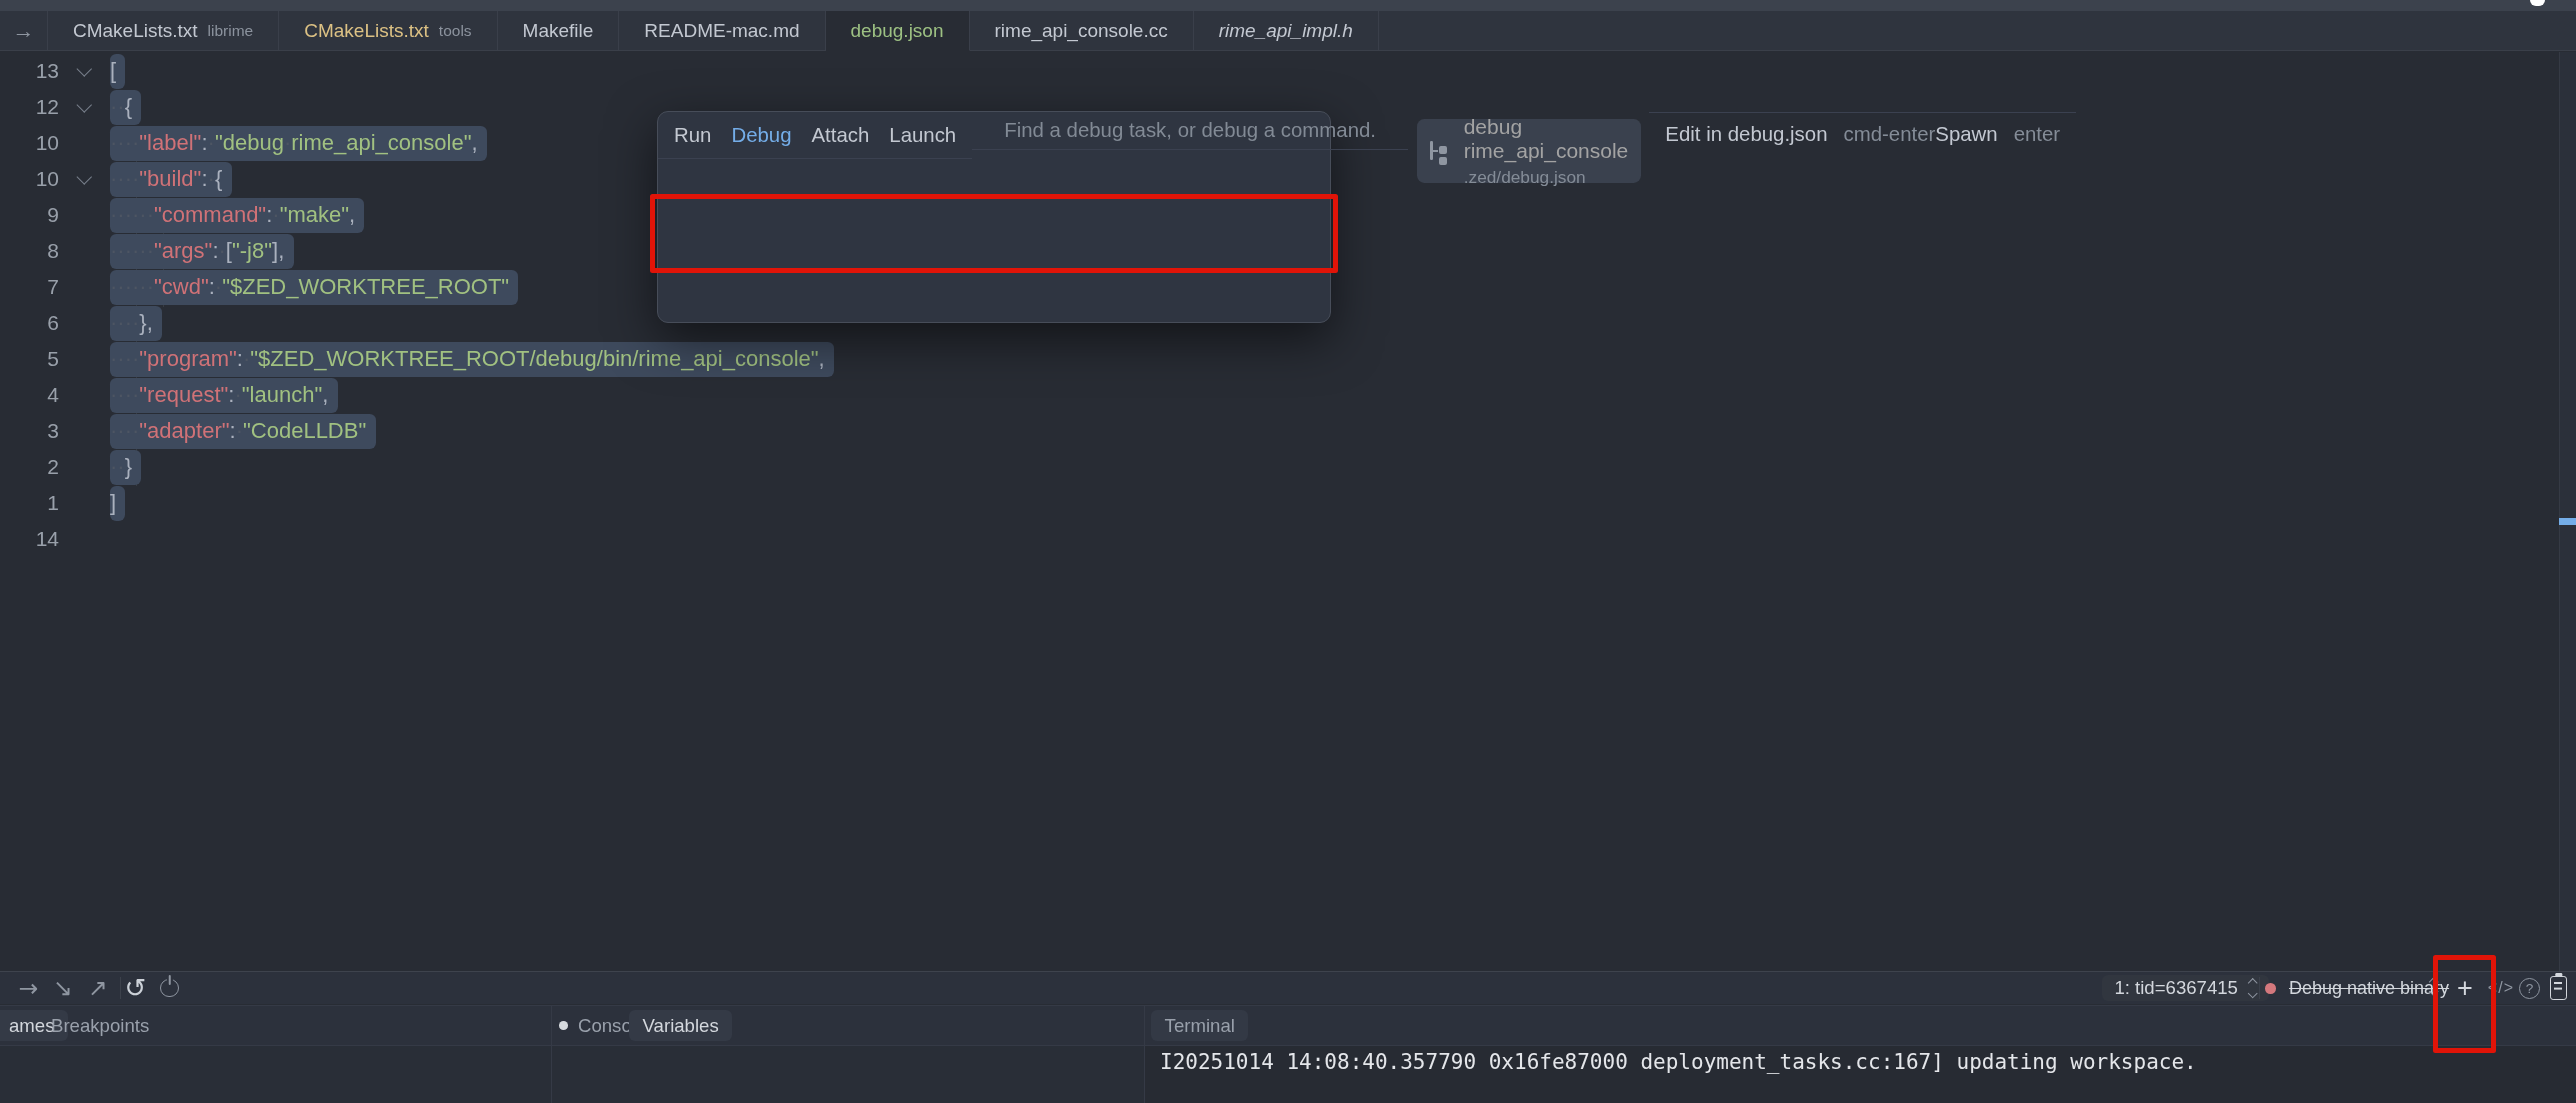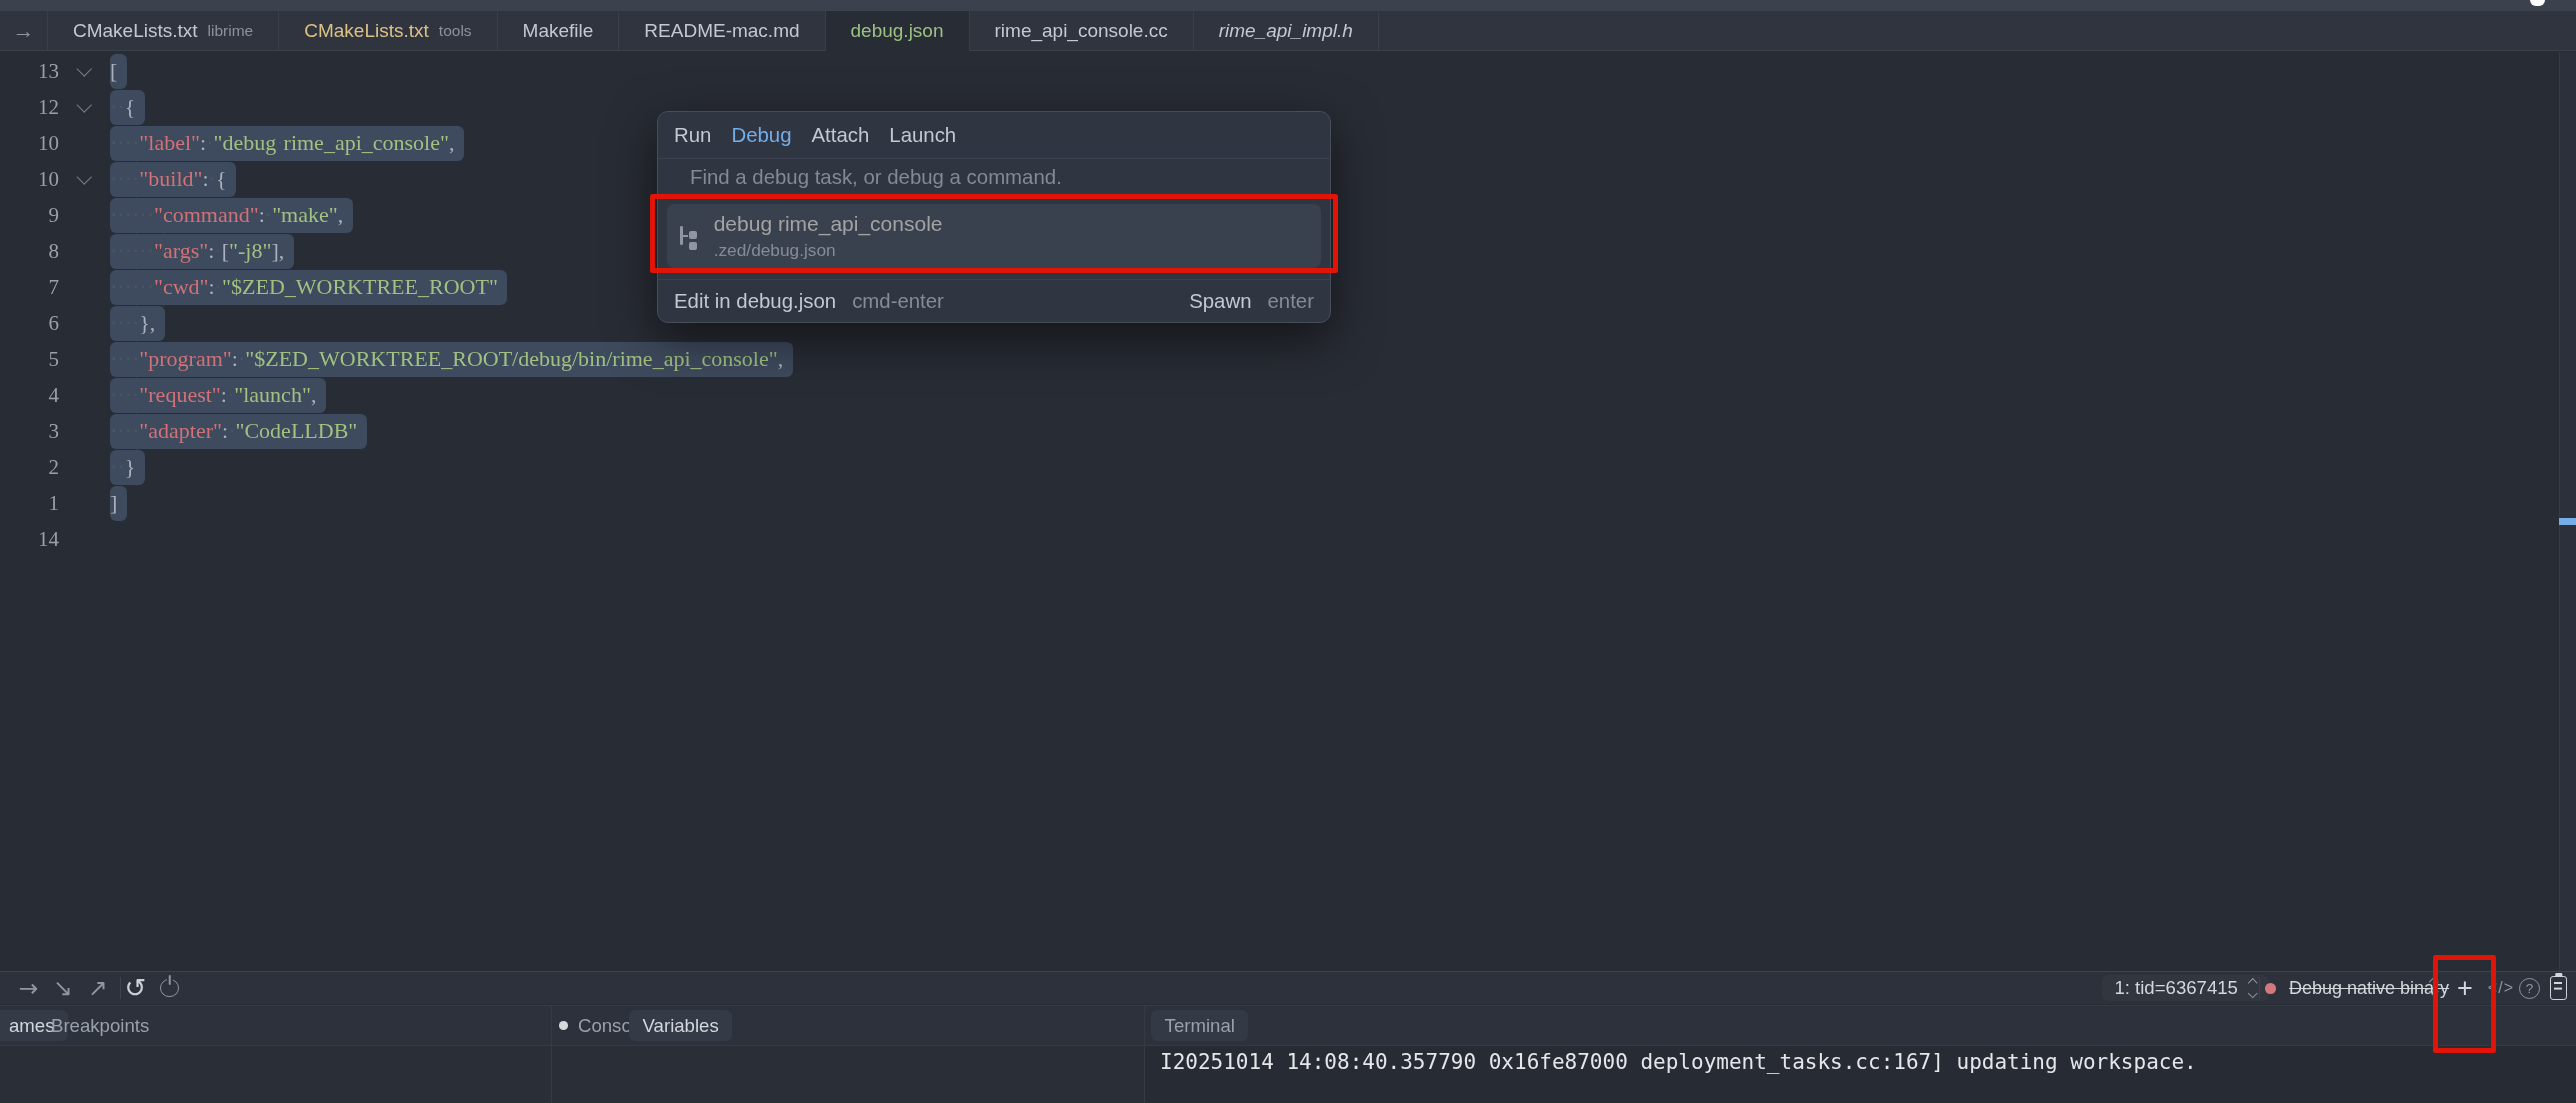--- a/index.html
+++ b/index.html
@@ -31,41 +31,41 @@
   .tab.active{background:var(--editor);margin-bottom:-1.2px;border-bottom:1.2px solid var(--editor);}
   .tab .suffix{font-size:15.5px;color:var(--suffix);}
   .tab.modified .lbl{color:var(--yellow);}
   .tab.created .lbl{color:var(--green);}
   .tab.italic .lbl{font-style:italic;}
 
   
   #editor{left:0;top:52px;width:2559px;height:919px;background:var(--editor);}
   #code-rows{position:absolute;left:0;top:1.2px;width:100%;}
   .crow{display:flex;height:36px;align-items:center;
-    font-family:Liberation Serif, serif;font-size:22px;}
+    font-family:Liberation Sans, sans-serif;font-size:22px;}
   .gut-num{width:59px;text-align:right;color:var(--lnum);font-size:21px;flex:none;}
   .gut-fold{width:51px;flex:none;display:flex;align-items:center;justify-content:center;}
   .foldchev{width:10.5px;height:10.5px;border-right:1.9px solid var(--chev);
     border-bottom:1.9px solid var(--chev);transform:rotate(45deg) translate(-1.9px,-1.9px);}
   .codeline{white-space:pre;}
   .selspan{display:inline-block;background:var(--sel);border-radius:6.2px;
     padding:3.7px 9.3px 5px 0;}
   .seg-k{color:var(--key);} .seg-s{color:var(--str);}
   .seg-p{color:var(--punc);} .seg-w{color:var(--ws);}
   .guide{position:absolute;width:1.2px;background:rgba(197,205,217,.10);pointer-events:none;}
   #scrollbar{left:2559px;top:52px;width:17.3px;height:919px;background:#2b303a;
     border-left:1.2px solid rgba(255,255,255,.05);}
   #scroll-marker{left:2559px;top:518px;width:17.3px;height:6.8px;background:var(--blue);}
   #pointer-artifact{left:2530px;top:0;width:15px;height:5.6px;background:#fff;
     border-radius:0 0 7.4px 7.4px;}
 
   
   #modal{left:657px;top:111px;width:674px;height:212px;background:var(--modal);
     border:1.2px solid var(--modalbrd);border-radius:11px;
-    box-shadow:0 16px 49px rgba(0,0,0,.55);display:flex;flex-direction:column;}
+    box-shadow:0 16px 49px rgba(0,0,0,.55);display:flex;flex-direction:row;}
   #modal-modes{height:47px;display:flex;align-items:center;gap:20px;padding:0 16px;
     border-bottom:1.2px solid var(--modaldiv);font-size:20.4px;color:var(--text);flex:none;}
   .mode.active{color:var(--blue);}
   #modal-search{height:38px;display:flex;align-items:center;padding:0 32px;
     border-bottom:1.2px solid var(--modaldiv);flex:none;}
   #modal-search .ph{color:#828a95;font-size:20.4px;}
   #modal-list{flex:1;padding:7.4px 8.7px;}
   .result{height:64px;background:var(--itembg);border-radius:7.4px;display:flex;
     align-items:center;padding:0 12.4px;gap:13.6px;}
   .task-icon{width:21px;height:25px;position:relative;flex:none;}

